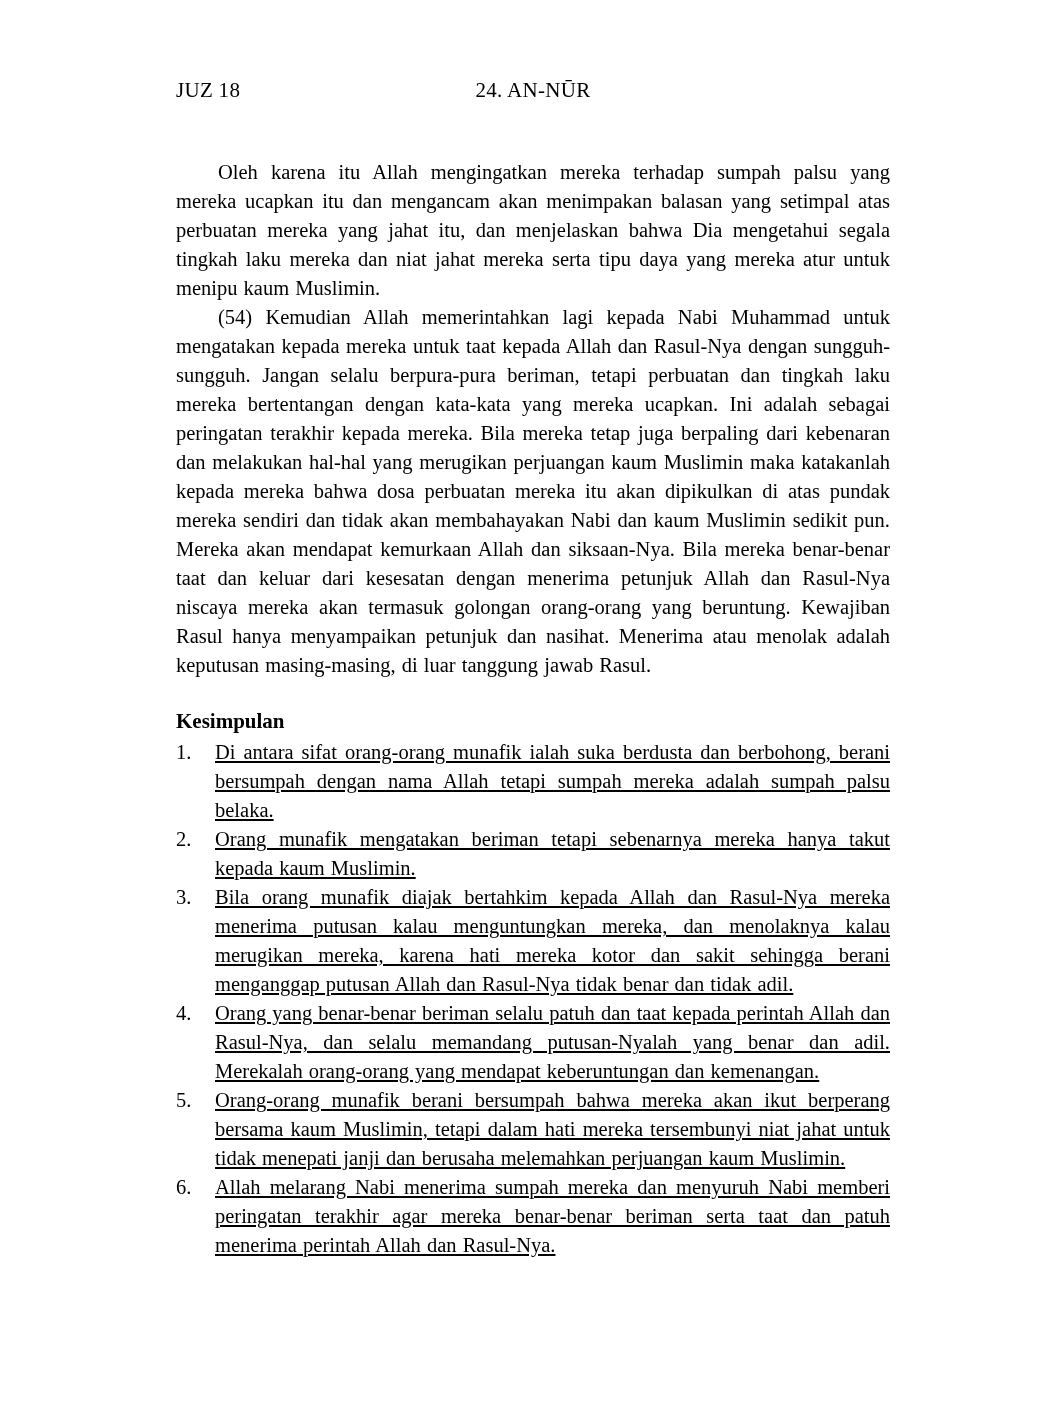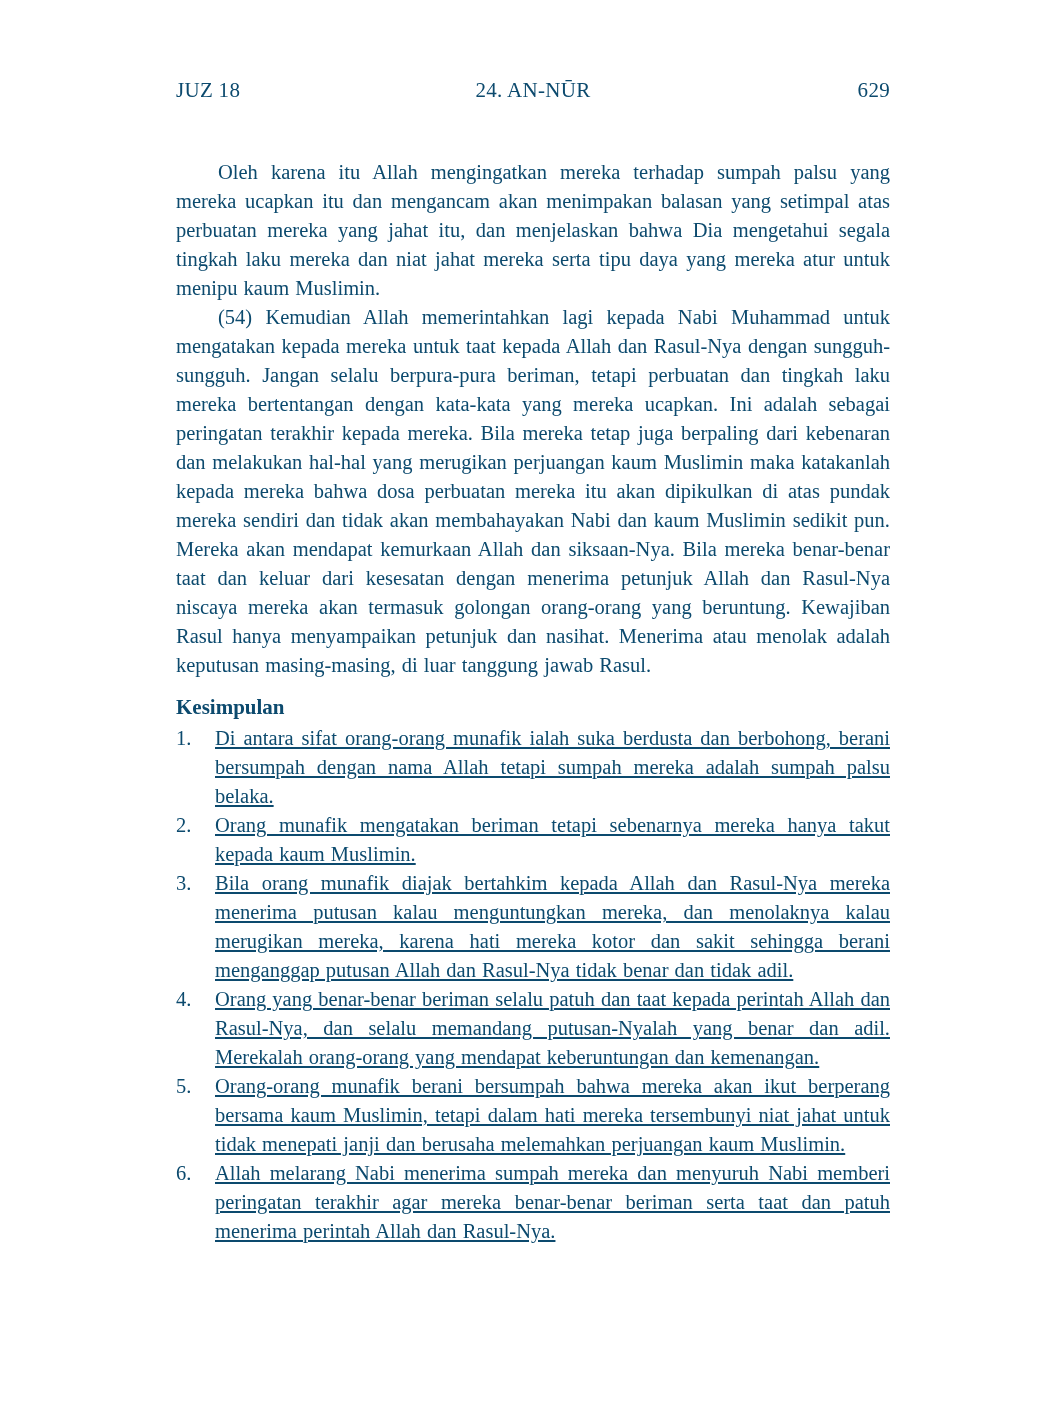--- a/index.html
+++ b/index.html
@@ -3,21 +3,21 @@
 <meta charset="utf-8">
 <style>
   * { margin: 0; padding: 0; box-sizing: border-box; }
   html, body { background: #ffffff; }
   .page {
     position: relative;
     width: 1063px;
     height: 1417px;
     margin: 0 auto;
     background: #ffffff;
-    color: #0c4a6e;
+    color: #000000;
     font-family: "Liberation Serif", "DejaVu Serif", serif;
     overflow: hidden;
   }
   .header {
     margin: 78px 173px 0 176px;
     display: grid;
     grid-template-columns: 1fr auto 1fr;
     align-items: baseline;
     font-size: 21px;
     line-height: 25px;
@@ -32,21 +32,21 @@
     line-height: 29px;
   }
   .para {
     text-align: justify;
     text-indent: 42px;
     word-spacing: 1px;
   }
   .conclusion-heading {
     font-weight: bold;
     font-size: 21px;
-    margin-top: 13px;
+    margin-top: 27px;
   }
   .list { margin-top: 2px; }
   .list-item { display: flex; }
   .list-item .num {
     flex: 0 0 39px;
     text-align: left;
   }
   .list-item .txt {
     flex: 1 1 auto;
     text-align: justify;
@@ -55,21 +55,20 @@
   }
 </style>
 </head>
 <body>
 
 <div class="page">
 
   <div class="header">
     <span class="h-left">JUZ 18</span>
     <span class="h-center">24. AN-NŪR</span>
-    <span class="h-right">629</span>
   </div>
 
   <div class="content">
 
     <p class="para">Oleh karena itu Allah mengingatkan mereka terhadap sumpah palsu yang mereka ucapkan itu dan mengancam akan menimpakan balasan yang setimpal atas perbuatan mereka yang jahat itu, dan menjelaskan bahwa Dia mengetahui segala tingkah laku mereka dan niat jahat mereka serta tipu daya yang mereka atur untuk menipu kaum Muslimin.</p>
     <p class="para">(54) Kemudian Allah memerintahkan lagi kepada Nabi Muhammad untuk mengatakan kepada mereka untuk taat kepada Allah dan Rasul-Nya dengan sungguh-sungguh. Jangan selalu berpura-pura beriman, tetapi perbuatan dan tingkah laku mereka bertentangan dengan kata-kata yang mereka ucapkan. Ini adalah sebagai peringatan terakhir kepada mereka. Bila mereka tetap juga berpaling dari kebenaran dan melakukan hal-hal yang merugikan perjuangan kaum Muslimin maka katakanlah kepada mereka bahwa dosa perbuatan mereka itu akan dipikulkan di atas pundak mereka sendiri dan tidak akan membahayakan Nabi dan kaum Muslimin sedikit pun. Mereka akan mendapat kemurkaan Allah dan siksaan-Nya. Bila mereka benar-benar taat dan keluar dari kesesatan dengan menerima petunjuk Allah dan Rasul-Nya niscaya mereka akan termasuk golongan orang-orang yang beruntung. Kewajiban Rasul hanya menyampaikan petunjuk dan nasihat. Menerima atau menolak adalah keputusan masing-masing, di luar tanggung jawab Rasul.</p>
 
     <div class="conclusion-heading">Kesimpulan</div>
 
     <div class="list">

